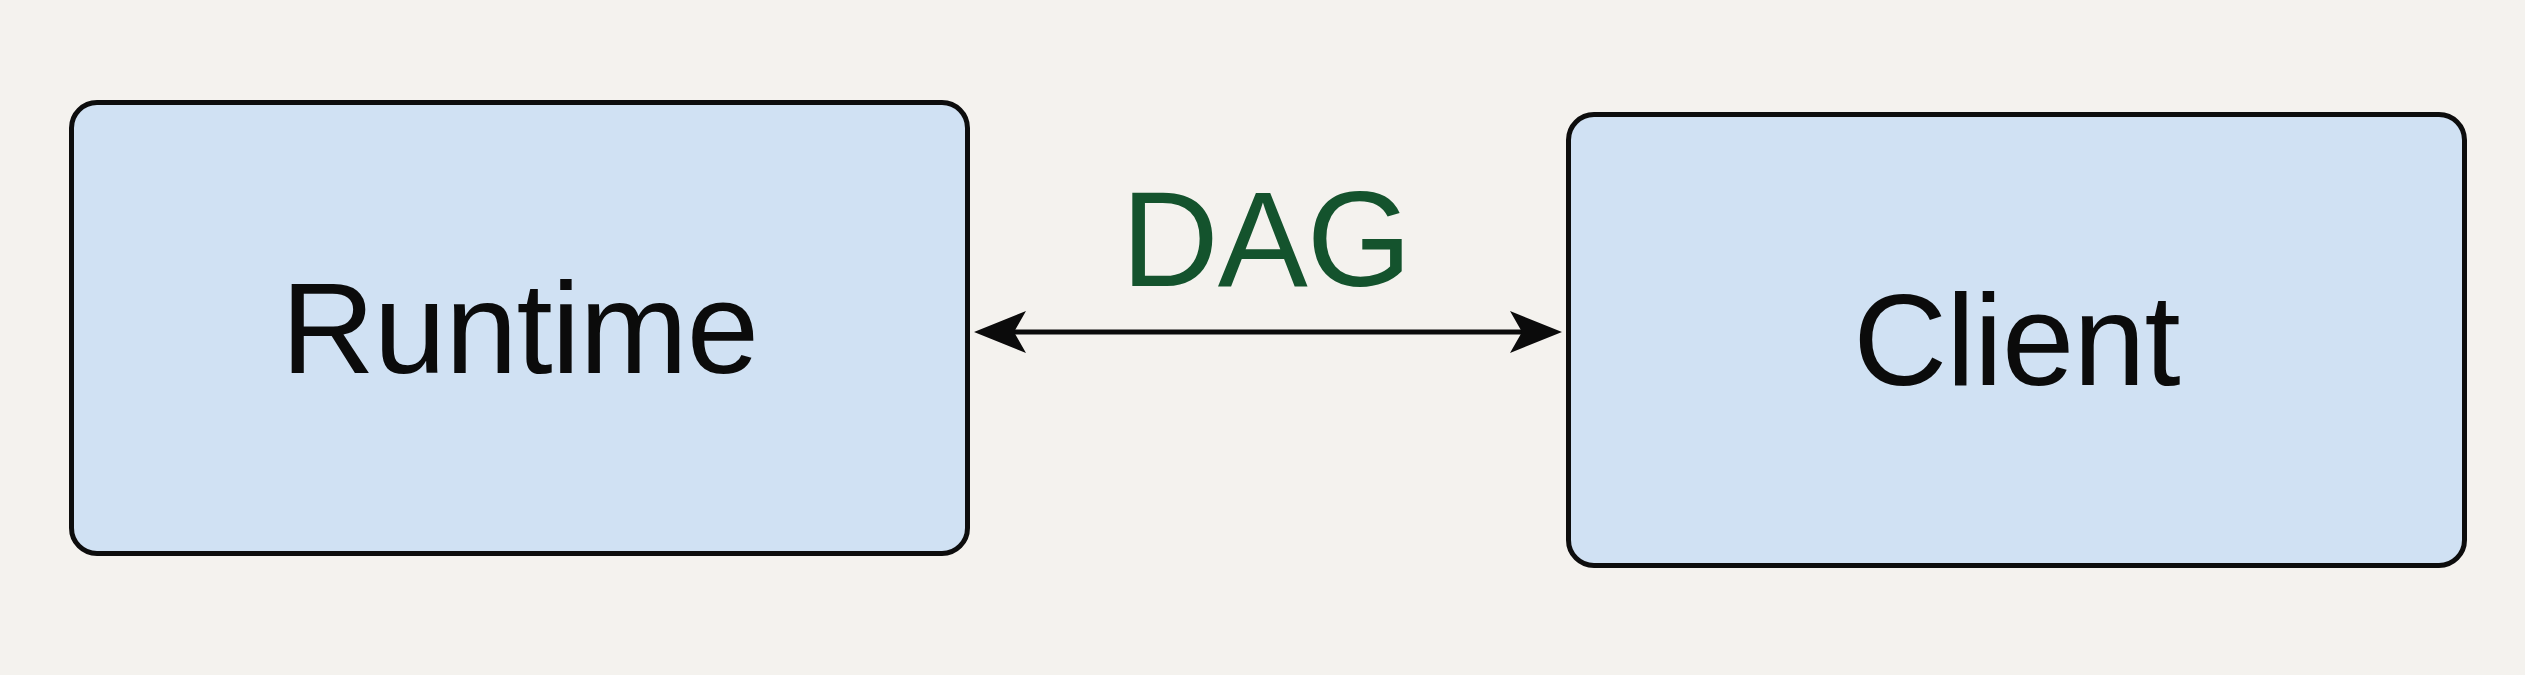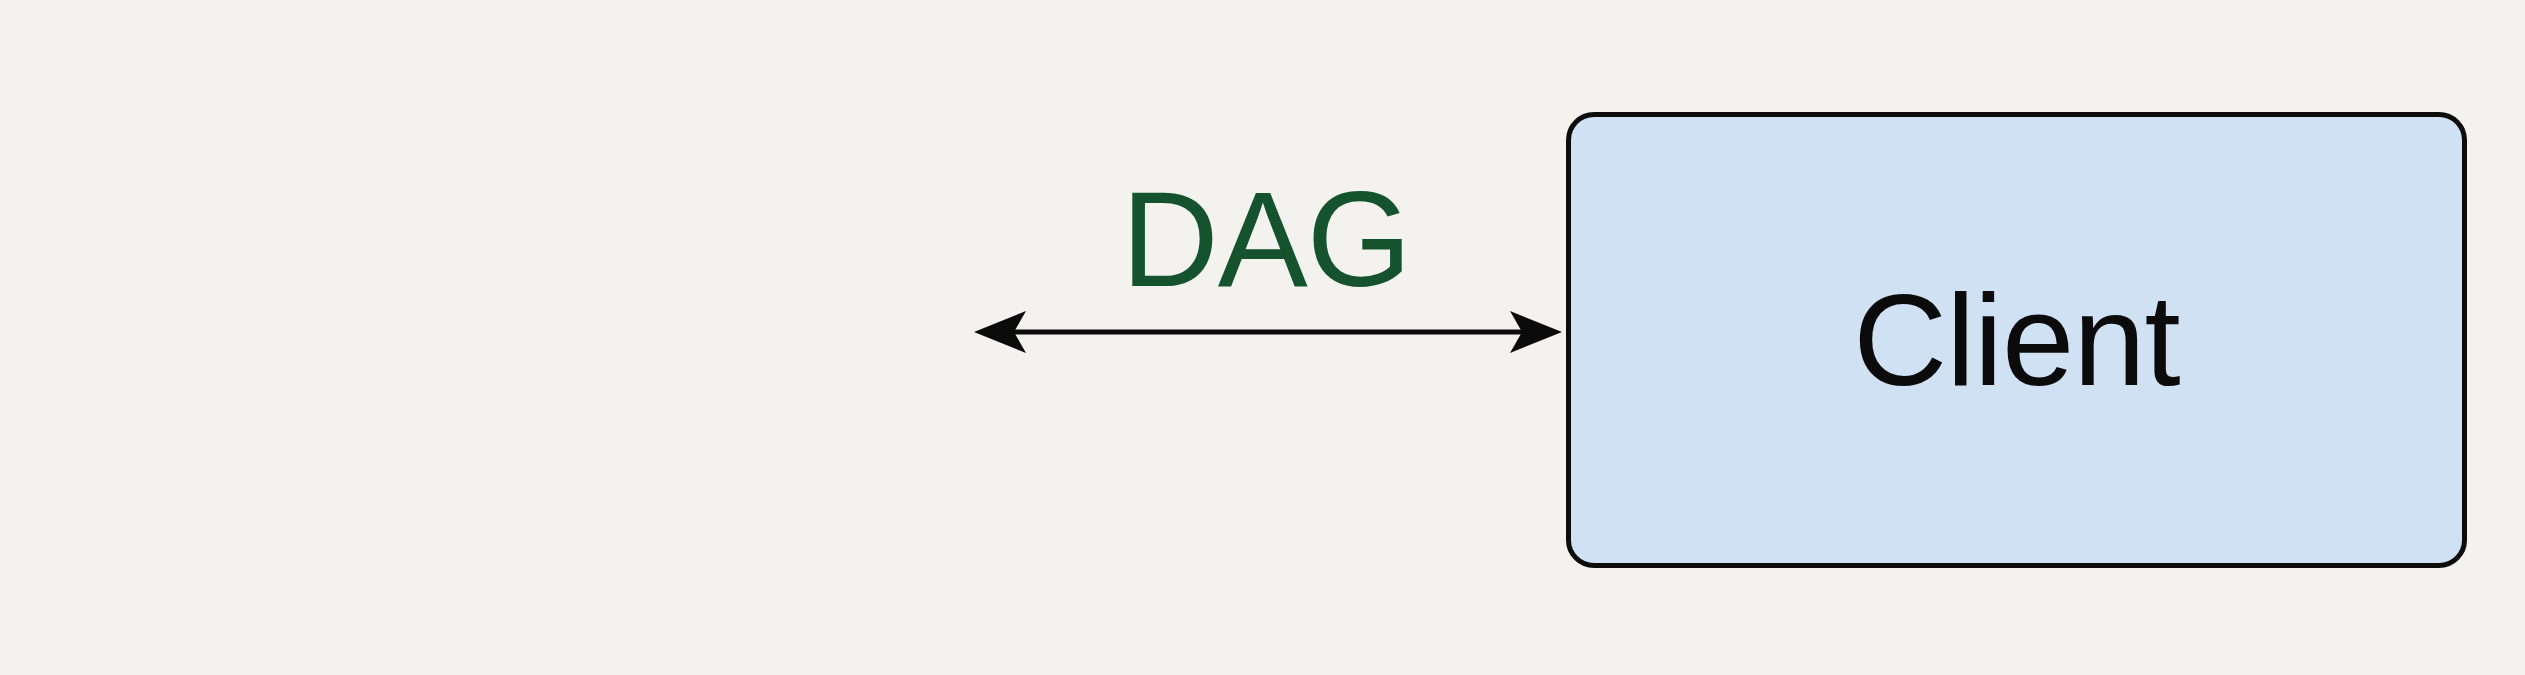--- a/index.html
+++ b/index.html
@@ -62,20 +62,23 @@
     color: #14532d;
     letter-spacing: -1px;
     white-space: nowrap;
   }
 </style>
 </head>
 <body>
 
 <div id="diagram-canvas">
 
+  <div class="node-box" id="node-runtime">
+    <span class="node-label">Runtime</span>
+  </div>
 
   <div class="node-box" id="node-client">
     <span class="node-label">Client</span>
   </div>
 
   <svg id="edge-layer" viewBox="0 0 2525 675" width="2525" height="675">
     <g>
 
       <line x1="1000" y1="332" x2="1535" y2="332" stroke="#0b0b0b" stroke-width="5"></line>
 

